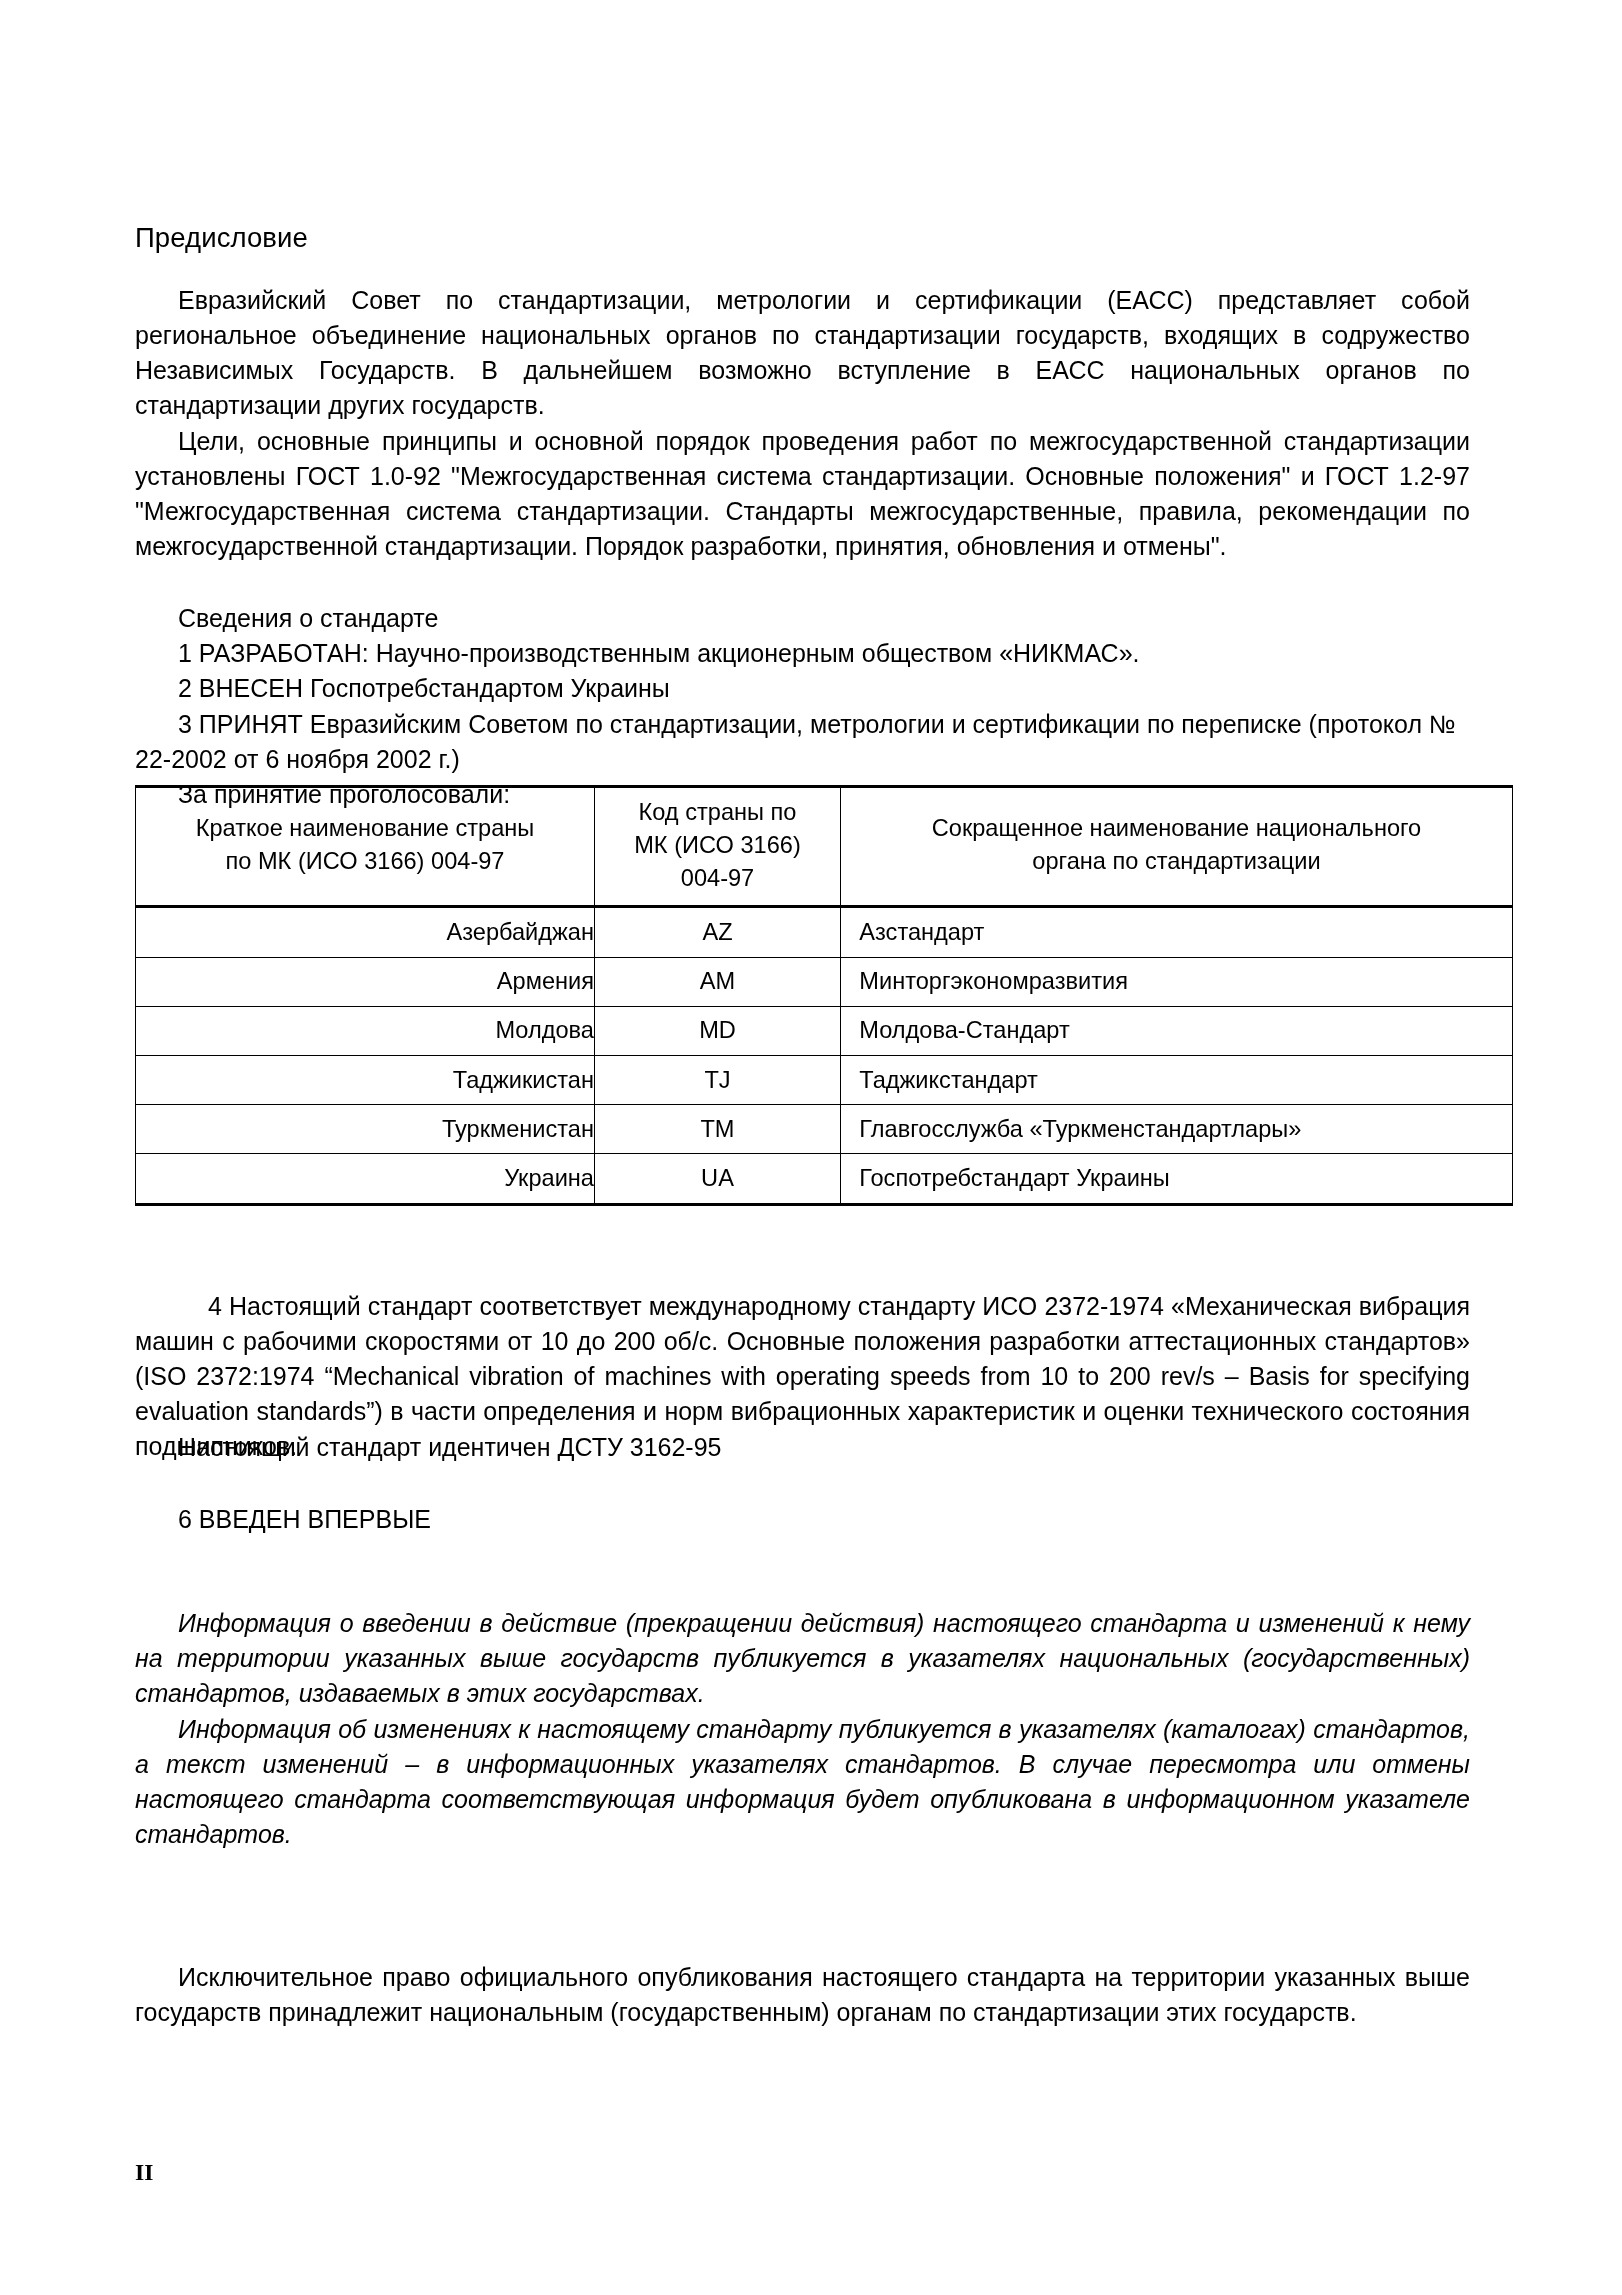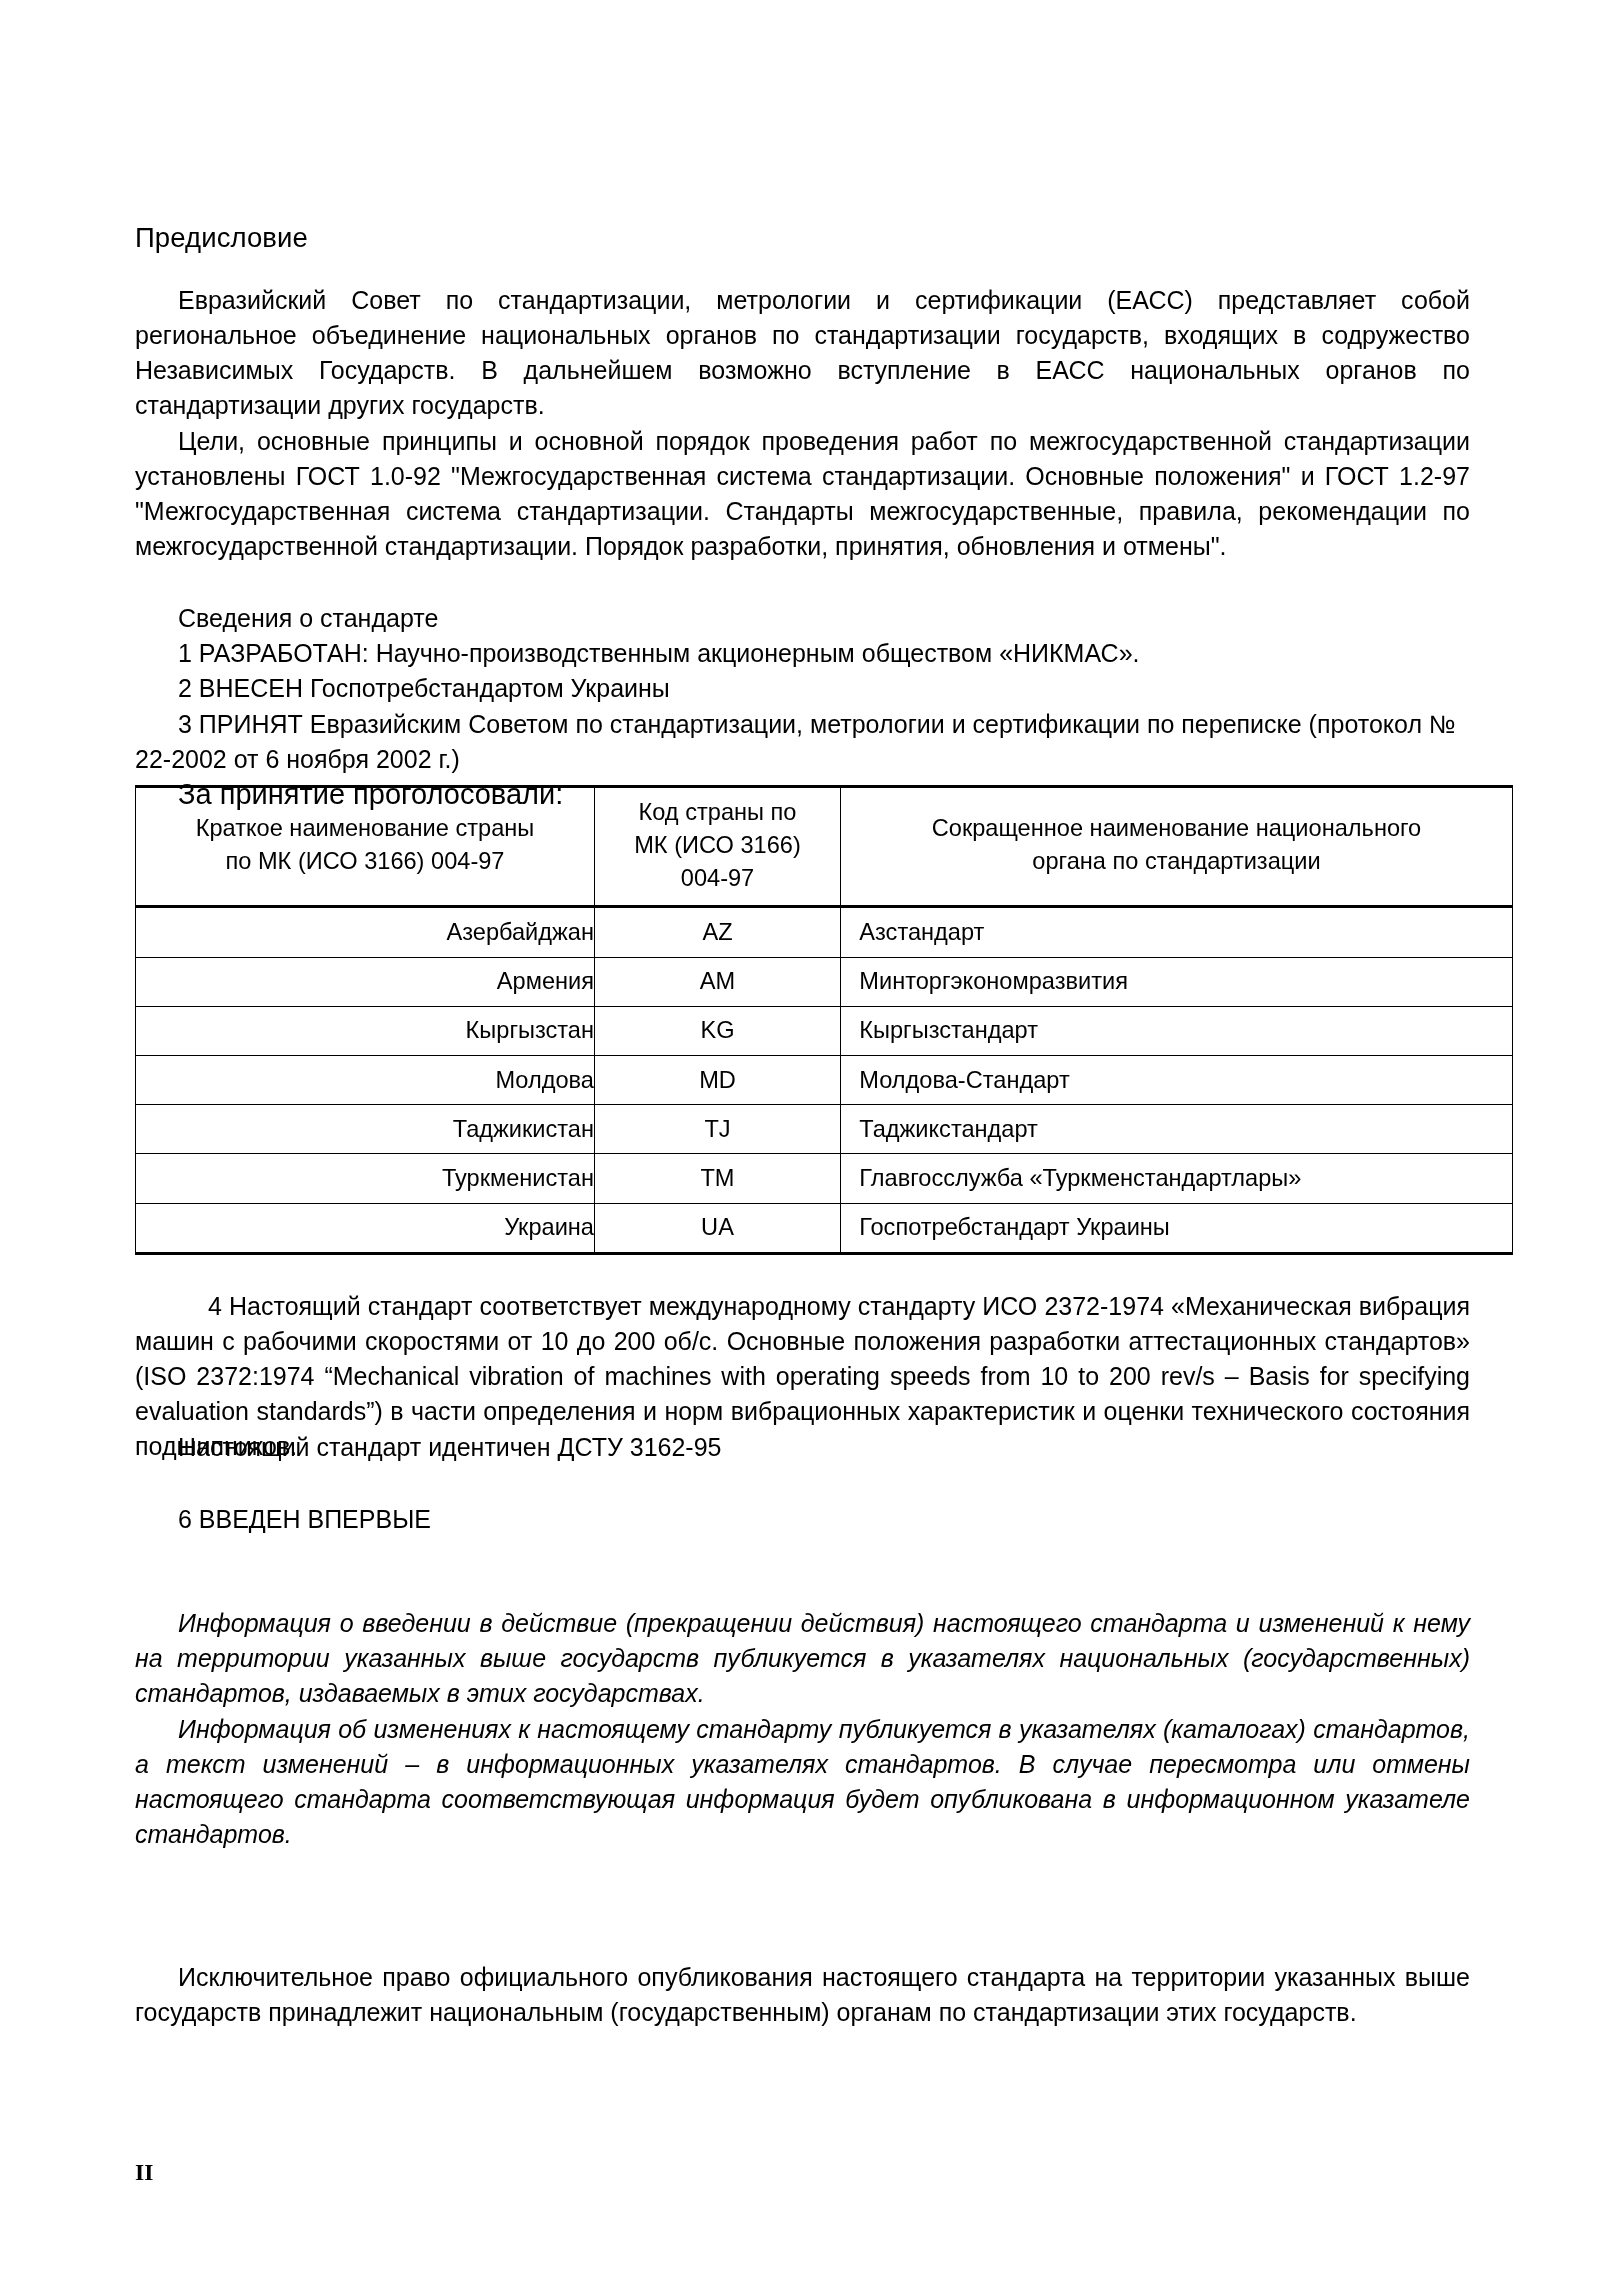--- a/index.html
+++ b/index.html
@@ -69,21 +69,21 @@
     font-size: 25px;
     line-height: 35px;
     text-align: left;
     margin: 0;
     text-indent: 43px;
   }
   .hang {
     position: absolute;
     left: 0;
     width: 1335px;
-    font-size: 29px;
+    font-size: 25px;
     line-height: 35px;
     margin: 0;
     text-align: left;
   }
 
   
   .vote-table {
     position: absolute;
     left: 0;
     top: 785px;
@@ -175,25 +175,20 @@
             <td class="col-country cell-country">Азербайджан</td>
             <td class="col-code cell-code">AZ</td>
             <td class="col-body cell-body">Азстандарт</td>
           </tr>
           <tr>
             <td class="col-country cell-country">Армения</td>
             <td class="col-code cell-code">AM</td>
             <td class="col-body cell-body">Минторгэкономразвития</td>
           </tr>
           <tr>
-            <td class="col-country cell-country">Кыргызстан</td>
-            <td class="col-code cell-code">KG</td>
-            <td class="col-body cell-body">Кыргызстандарт</td>
-          </tr>
-          <tr>
             <td class="col-country cell-country">Молдова</td>
             <td class="col-code cell-code">MD</td>
             <td class="col-body cell-body">Молдова-Стандарт</td>
           </tr>
           <tr>
             <td class="col-country cell-country">Таджикистан</td>
             <td class="col-code cell-code">TJ</td>
             <td class="col-body cell-body">Таджикстандарт</td>
           </tr>
           <tr>

